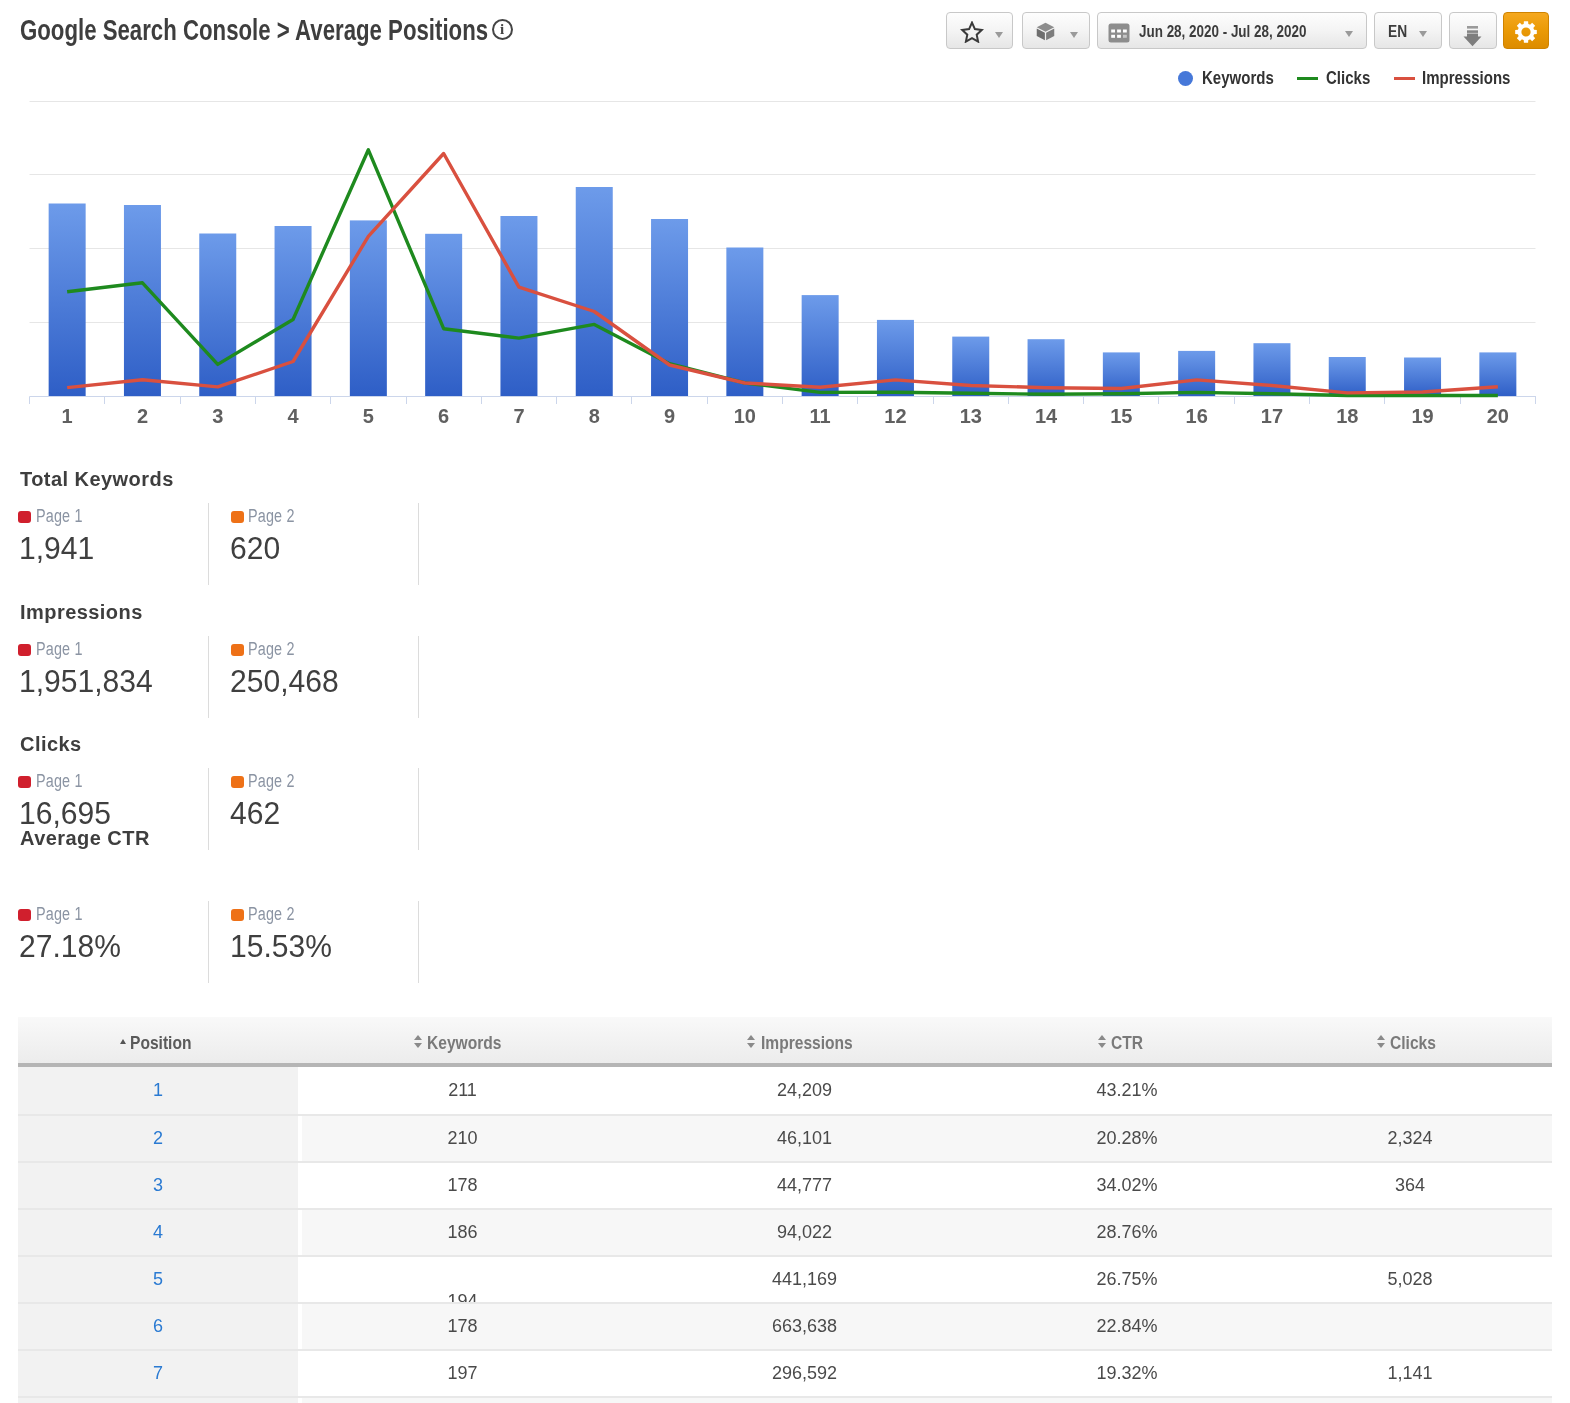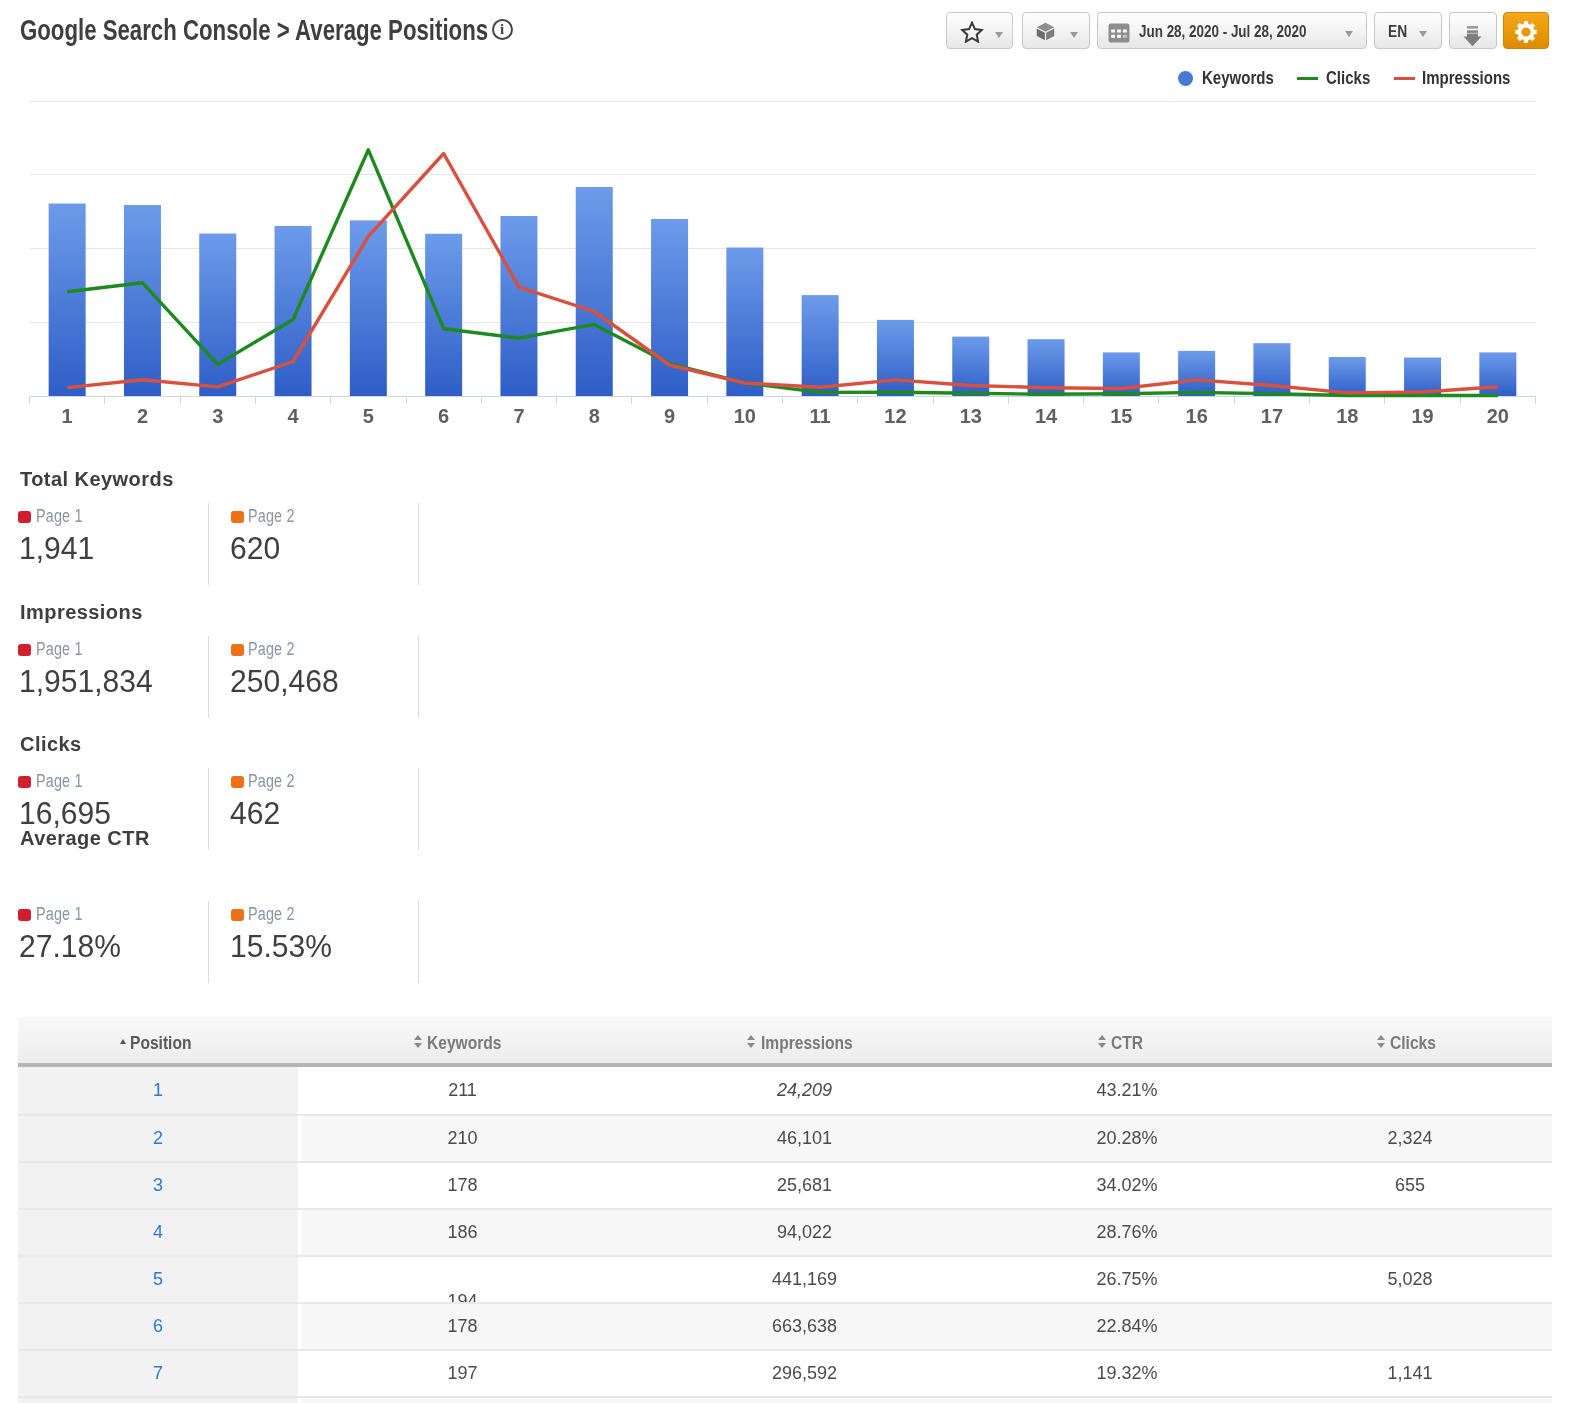--- a/index.html
+++ b/index.html
@@ -214,36 +214,36 @@
     <span class="tri trid" style="left:1079.5px; top:26.5px;"></span>
   <span class="th" style="left:1093px;">CTR</span>
   <span class="tri triu" style="left:1359px; top:18.5px;"></span>
     <span class="tri trid" style="left:1359px; top:26.5px;"></span>
   <span class="th" style="left:1372px;">Clicks</span>
 </div>
 <div id="tbody">
     <div class="trow" style="top:1066.5px; background:#ffffff; ">
       <div class="td poscell" style="width:284px;">1</div>
       <div class="td" style="width:321px;">211</div>
-      <div class="td" style="width:363px;font-style:italic;">24,209</div>
+      <div class="td" style="width:363px;">24,209</div>
       <div class="td" style="width:282px;">43.21%</div>
     </div>
     <div class="trow" style="top:1113.5px; background:#f7f7f7; border-top:2px solid #e8e8e8;">
       <div class="td poscell" style="width:284px;">2</div>
       <div class="td" style="width:321px;">210</div>
       <div class="td" style="width:363px;">46,101</div>
       <div class="td" style="width:282px;">20.28%</div>
       <div class="td" style="width:284px;text-align:right;">2,324</div>
     </div>
     <div class="trow" style="top:1160.5px; background:#ffffff; border-top:2px solid #e8e8e8;">
       <div class="td poscell" style="width:284px;">3</div>
       <div class="td" style="width:321px;">178</div>
-      <div class="td" style="width:363px;">25,681</div>
+      <div class="td" style="width:363px;">44,777</div>
       <div class="td" style="width:282px;">34.02%</div>
-      <div class="td" style="width:284px;">655</div>
+      <div class="td" style="width:284px;">364</div>
     </div>
     <div class="trow" style="top:1207.5px; background:#f7f7f7; border-top:2px solid #e8e8e8;">
       <div class="td poscell" style="width:284px;">4</div>
       <div class="td" style="width:321px;">186</div>
       <div class="td" style="width:363px;text-align:right;">94,022</div>
       <div class="td" style="width:282px;">28.76%</div>
     </div>
     <div class="trow" style="top:1254.5px; background:#ffffff; border-top:2px solid #e8e8e8;">
       <div class="td poscell" style="width:284px;">5</div>
       <div class="td" style="width:321px;margin-top:44px;">194</div>

